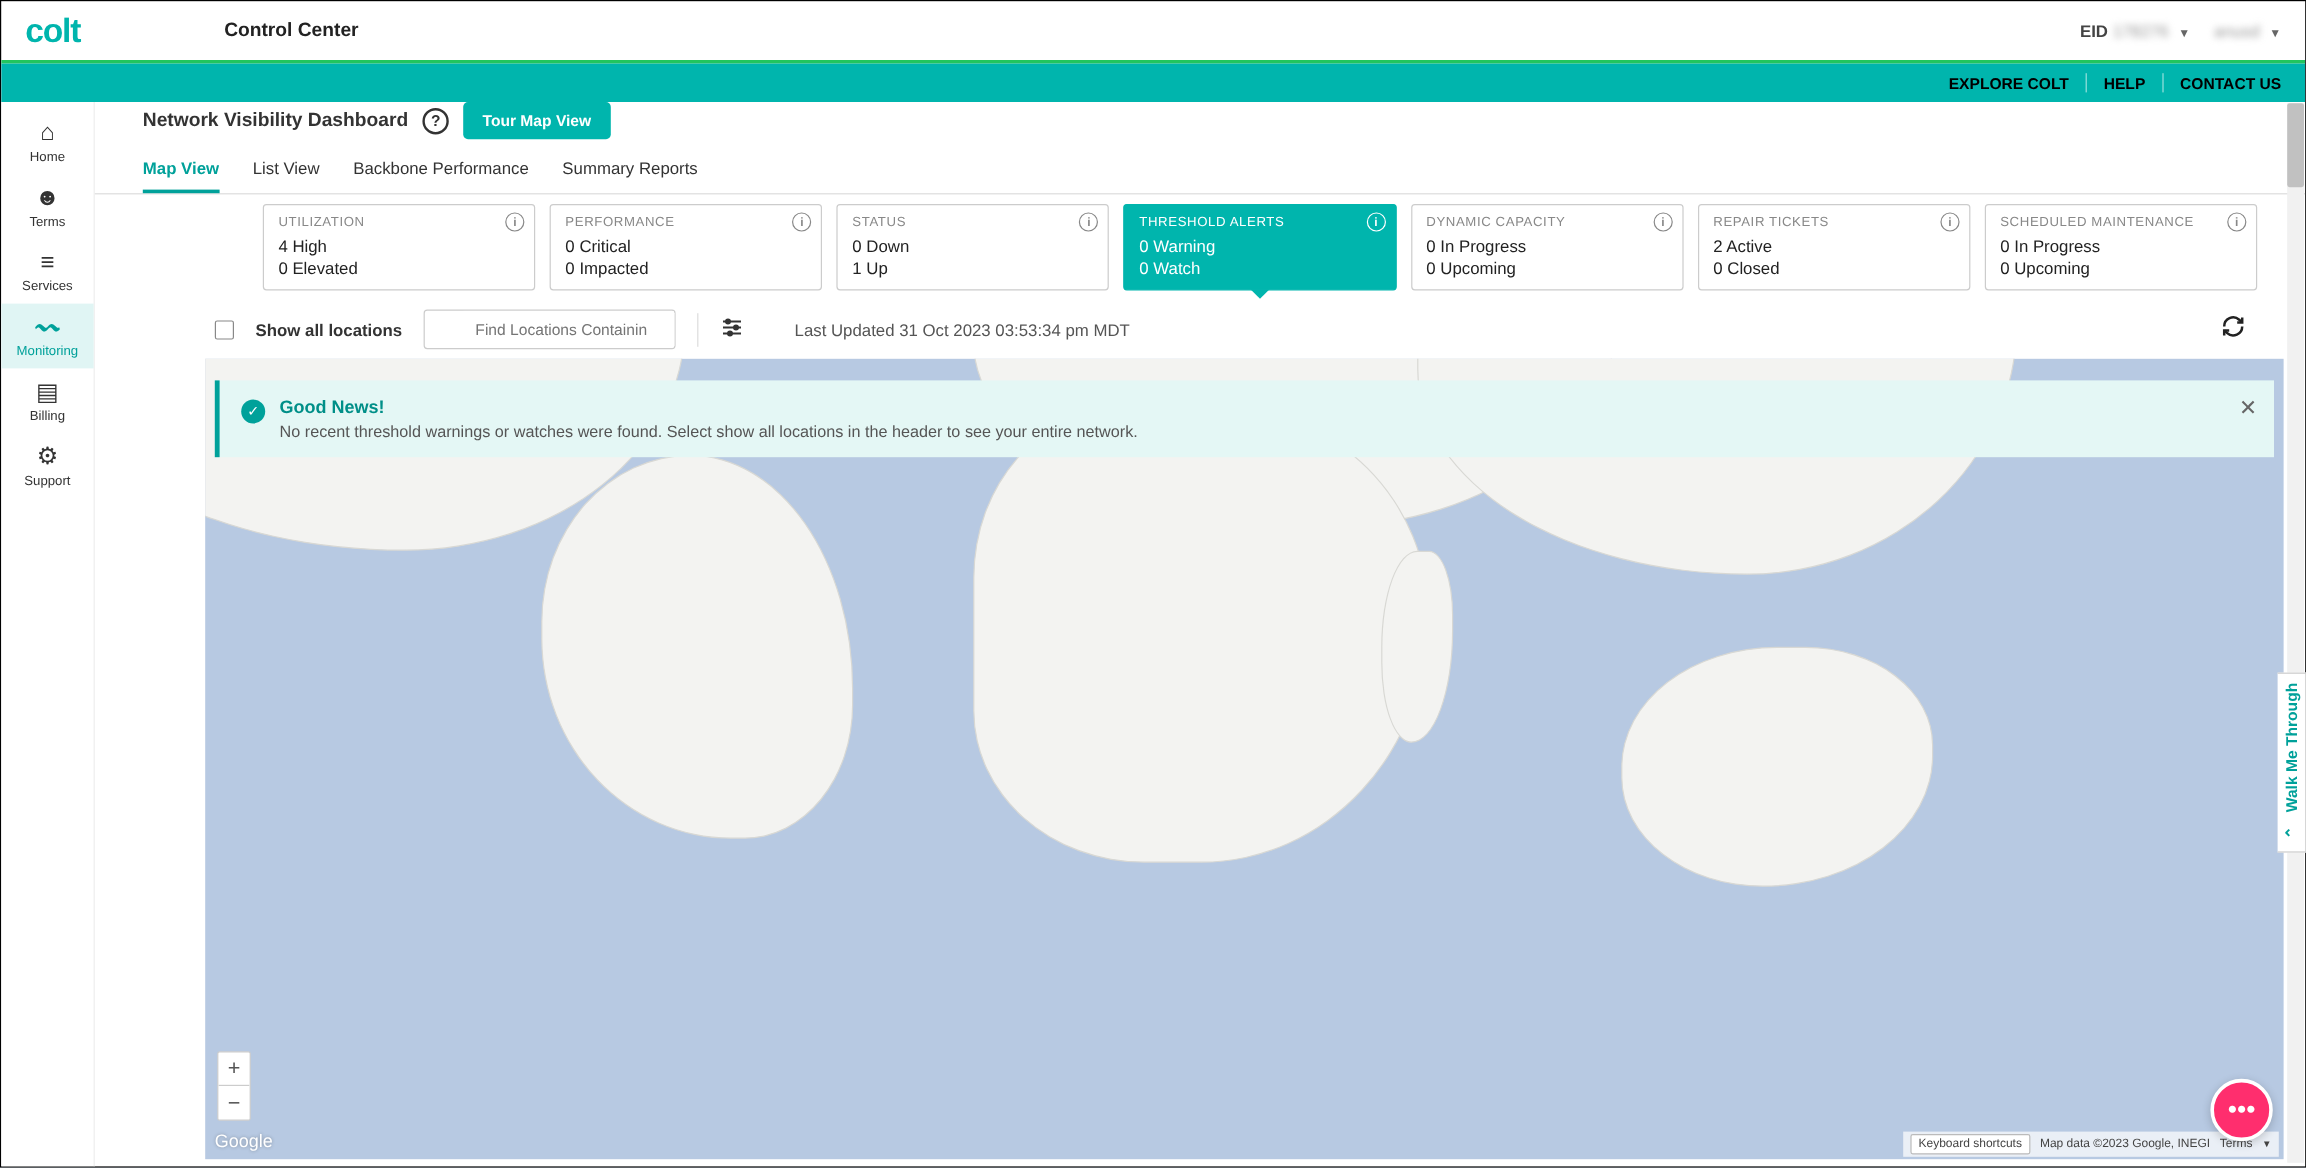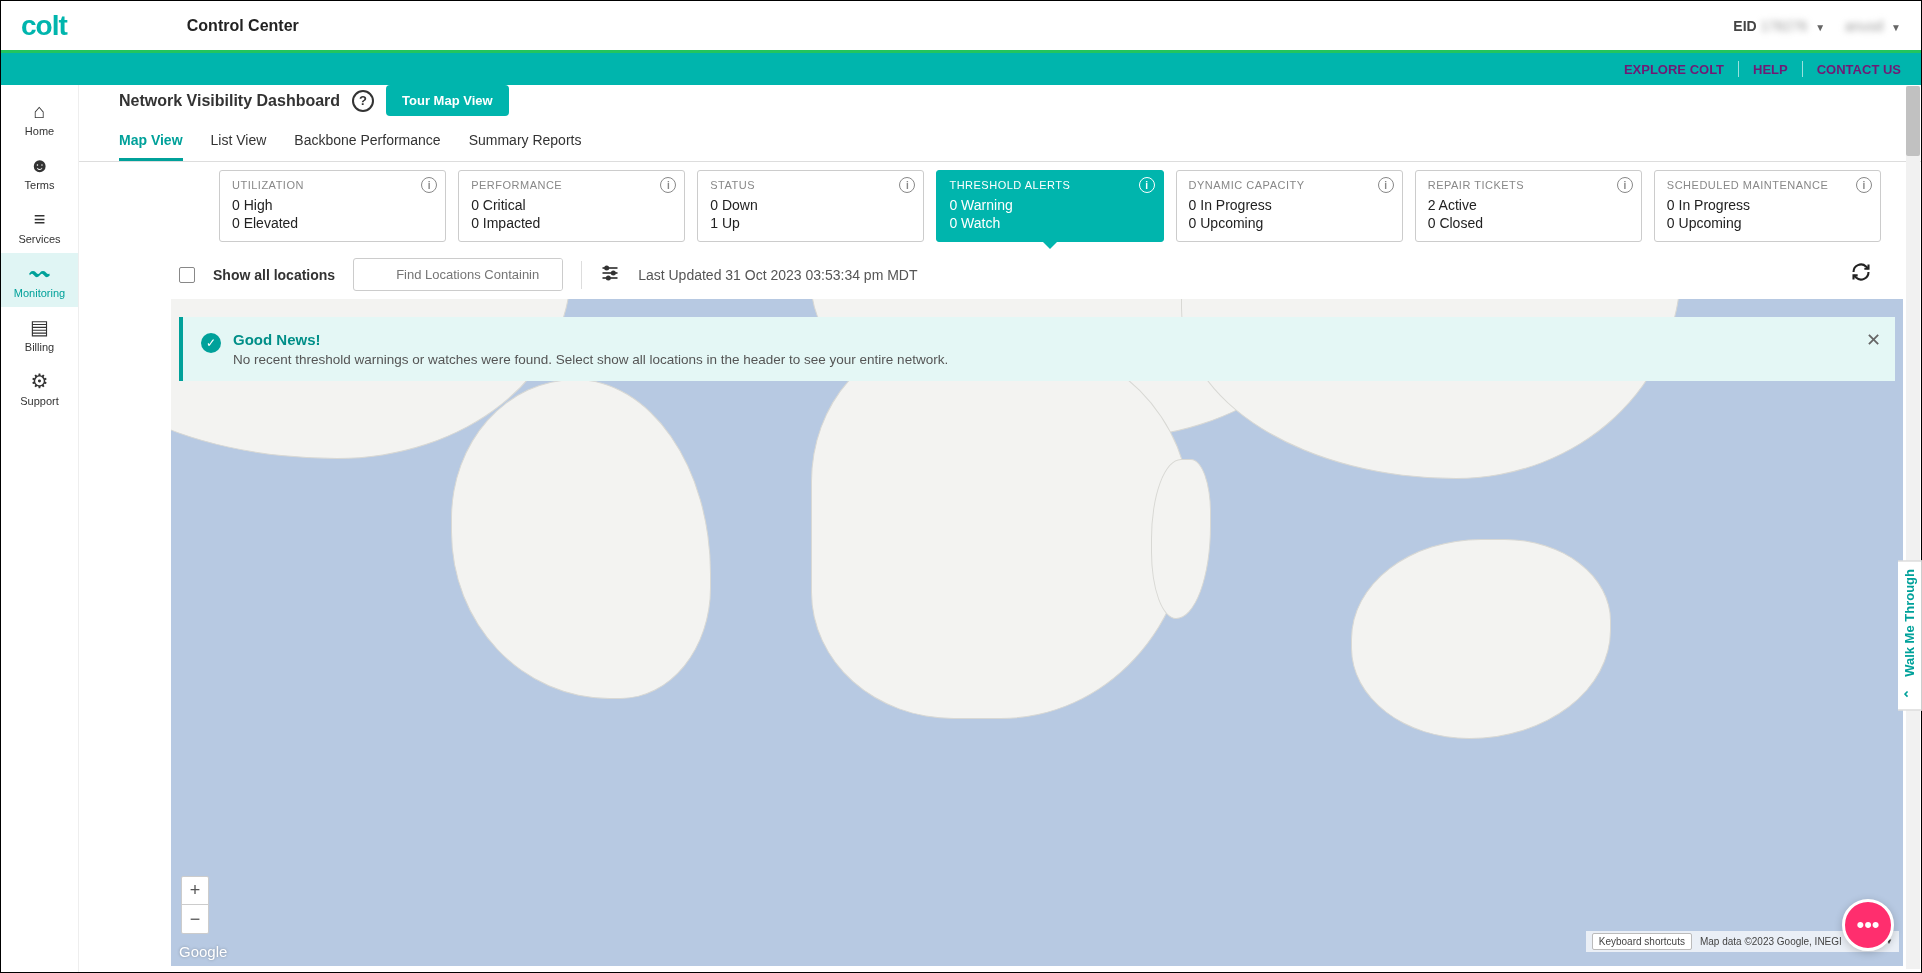--- a/index.html
+++ b/index.html
@@ -4,21 +4,21 @@
 <style>
 * { box-sizing: border-box; margin: 0; padding: 0; }
 body { font-family: Arial, Helvetica, sans-serif; font-size: 14px; color: #333; background: #fff; width: 1922px; height: 973px; overflow: hidden; border: 1px solid #000; }
 .header-top { display: flex; align-items: center; height: 52px; padding: 0 20px; border-bottom: 3px solid #22c55e; }
 .logo { color: #00b5ad; font-weight: bold; font-size: 28px; letter-spacing: -1px; margin-right: 120px; }
 .app-title { font-weight: bold; font-size: 16px; color: #222; }
 .header-right { margin-left: auto; display: flex; align-items: center; gap: 20px; color: #444; font-size: 14px; }
 .eid-label { font-weight: bold; }
 .blur { filter: blur(3px); color: #999; }
 .chev { font-size: 10px; color: #666; margin-left: 4px; }
-.header-bar { background: #00b5ad; height: 32px; display: flex; align-items: center; justify-content: flex-end; padding: 0 20px; gap: 14px; color: #701a75; font-weight: bold; font-size: 13px; }
+.header-bar { background: #00b5ad; height: 32px; display: flex; align-items: center; justify-content: flex-end; padding: 0 20px; gap: 14px; color: #000000; font-weight: bold; font-size: 13px; }
 .header-bar .sep { width: 1px; height: 16px; background: rgba(255,255,255,.6); }
 .main-wrap { display: flex; height: calc(973px - 52px - 34px); }
 .sidebar { width: 78px; background: #fff; border-right: 1px solid #eee; display: flex; flex-direction: column; align-items: center; padding-top: 6px; }
 .side-item { width: 100%; display: flex; flex-direction: column; align-items: center; gap: 4px; padding: 10px 0 8px; font-size: 11px; color: #333; cursor: pointer; }
 .side-item.active { background: #e0f5f4; color: #00a19a; }
 .side-icon { font-size: 20px; line-height: 1; }
 .content { flex: 1; position: relative; display: flex; flex-direction: column; }
 .page-head { display: flex; align-items: center; gap: 12px; padding: 0 40px 6px; }
 .page-title { font-weight: bold; font-size: 16px; }
 .help-circ { width: 22px; height: 22px; border: 2px solid #333; border-radius: 50%; display: flex; align-items: center; justify-content: center; font-weight: bold; font-size: 13px; }
@@ -35,34 +35,34 @@
 .card.active .card-title, .card.active .card-line, .card.active .info-ic { color: #fff; border-color: #fff; }
 .card.active::after { content: ""; position: absolute; bottom: -8px; left: 50%; margin-left: -8px; border-left: 8px solid transparent; border-right: 8px solid transparent; border-top: 8px solid #00b5ad; }
 .toolbar { display: flex; align-items: center; gap: 18px; padding: 8px 40px 8px 100px; }
 .chk { width: 16px; height: 16px; border: 1.5px solid #888; border-radius: 2px; }
 .show-all { font-weight: bold; font-size: 14px; }
 .search-wrap { display: flex; border: 1px solid #ccc; border-radius: 3px; overflow: hidden; width: 210px; padding-left: 32px; }
 .search-wrap input { border: none; padding: 8px 10px; font-size: 13px; flex: 1; outline: none; color: #666; }
 .search-btn { width: 38px; display: flex; align-items: center; justify-content: center; cursor: pointer; }
 .vsep { width: 1px; height: 28px; background: #ddd; }
 .filter-ic, .refresh-ic { cursor: pointer; color: #333; }
-.updated { color: #555; font-size: 14px; }
+.updated { color: #555; font-size: 14px; margin-left: 24px; }
 .refresh-ic { margin-left: auto; margin-right: 10px; font-size: 18px; }
 .map-area { flex: 1; position: relative; margin: 0 18px 6px 92px; background: #b7c9e2; overflow: hidden; }
 .land { position:absolute; background:#f3f3f1; border:1px solid #d8d8d4; border-radius:40% 50% 45% 55% / 50% 40% 55% 45%; }
 .alert-banner { position: absolute; top: 18px; left: 8px; right: 8px; background: #e4f7f5; border-left: 4px solid #00a19a; padding: 14px 40px 14px 50px; z-index: 5; }
 .alert-banner .check { position: absolute; left: 18px; top: 16px; width: 20px; height: 20px; background: #00a19a; border-radius: 50%; color: #fff; display: flex; align-items: center; justify-content: center; font-size: 12px; }
 .alert-title { color: #008f88; font-weight: bold; font-size: 15px; margin-bottom: 4px; }
 .alert-msg { color: #555; font-size: 13.5px; }
 .alert-close { position: absolute; right: 14px; top: 12px; font-size: 18px; color: #666; cursor: pointer; }
 .zoom-ctrl { position: absolute; left: 10px; bottom: 32px; width: 28px; background: #fff; border: 1px solid #ccc; border-radius: 2px; overflow: hidden; z-index: 5; }
 .zoom-ctrl div { height: 28px; display: flex; align-items: center; justify-content: center; font-size: 18px; cursor: pointer; color: #555; }
 .zoom-ctrl div:first-child { border-bottom: 1px solid #ccc; }
 .goog-logo { position: absolute; left: 8px; bottom: 6px; color: #fff; font-size: 15px; font-family: Arial; text-shadow: 0 0 3px rgba(0,0,0,.3); z-index:5; }
-.map-footer { position: absolute; right: 4px; bottom: 14px; display: flex; align-items: center; gap: 8px; font-size: 10px; color: #444; background: rgba(255,255,255,.7); padding: 2px 6px; z-index:5; }
+.map-footer { position: absolute; right: 4px; bottom: 2px; display: flex; align-items: center; gap: 8px; font-size: 10px; color: #444; background: rgba(255,255,255,.7); padding: 2px 6px; z-index:5; }
 .map-footer .btn { border: 1px solid #bbb; background: #fff; padding: 2px 6px; border-radius: 2px; }
 .walkme { position: absolute; right: 0; top: 560px; background: #fff; border: 1px solid #ccc; border-right: none; padding: 8px 4px; writing-mode: vertical-rl; transform: rotate(180deg); color: #00a19a; font-weight: bold; font-size: 13px; cursor: pointer; z-index: 10; }
 .chat-fab { position: absolute; right: 28px; bottom: 22px; width: 52px; height: 52px; border-radius: 50%; background: #ff2e6e; display: flex; align-items: center; justify-content: center; color: #fff; font-size: 22px; cursor: pointer; box-shadow: 0 2px 8px rgba(0,0,0,.2); z-index: 10; border:3px solid #fff; }
 .scrollbar { position:absolute; right:2px; top:86px; width:14px; height:calc(100% - 90px); background:#f1f1f1; }
 .scroll-thumb { width:100%; height:70px; background:#c1c1c1; border-radius:2px; }
 </style>
 </head>
 <body>
 
 <div class="header-top">
@@ -128,21 +128,21 @@
       <div class="tab active">Map View</div>
       <div class="tab">List View</div>
       <div class="tab">Backbone Performance</div>
       <div class="tab">Summary Reports</div>
     </div>
 
     <div class="cards">
       <div class="card">
           <div class="info-ic">i</div>
           <div class="card-title">UTILIZATION</div>
-          <div class="card-line">0 High</div>
+          <div class="card-line">4 High</div>
           <div class="card-line">0 Elevated</div>
         </div>
       <div class="card">
           <div class="info-ic">i</div>
           <div class="card-title">PERFORMANCE</div>
           <div class="card-line">0 Critical</div>
           <div class="card-line">0 Impacted</div>
         </div>
       <div class="card">
           <div class="info-ic">i</div>

